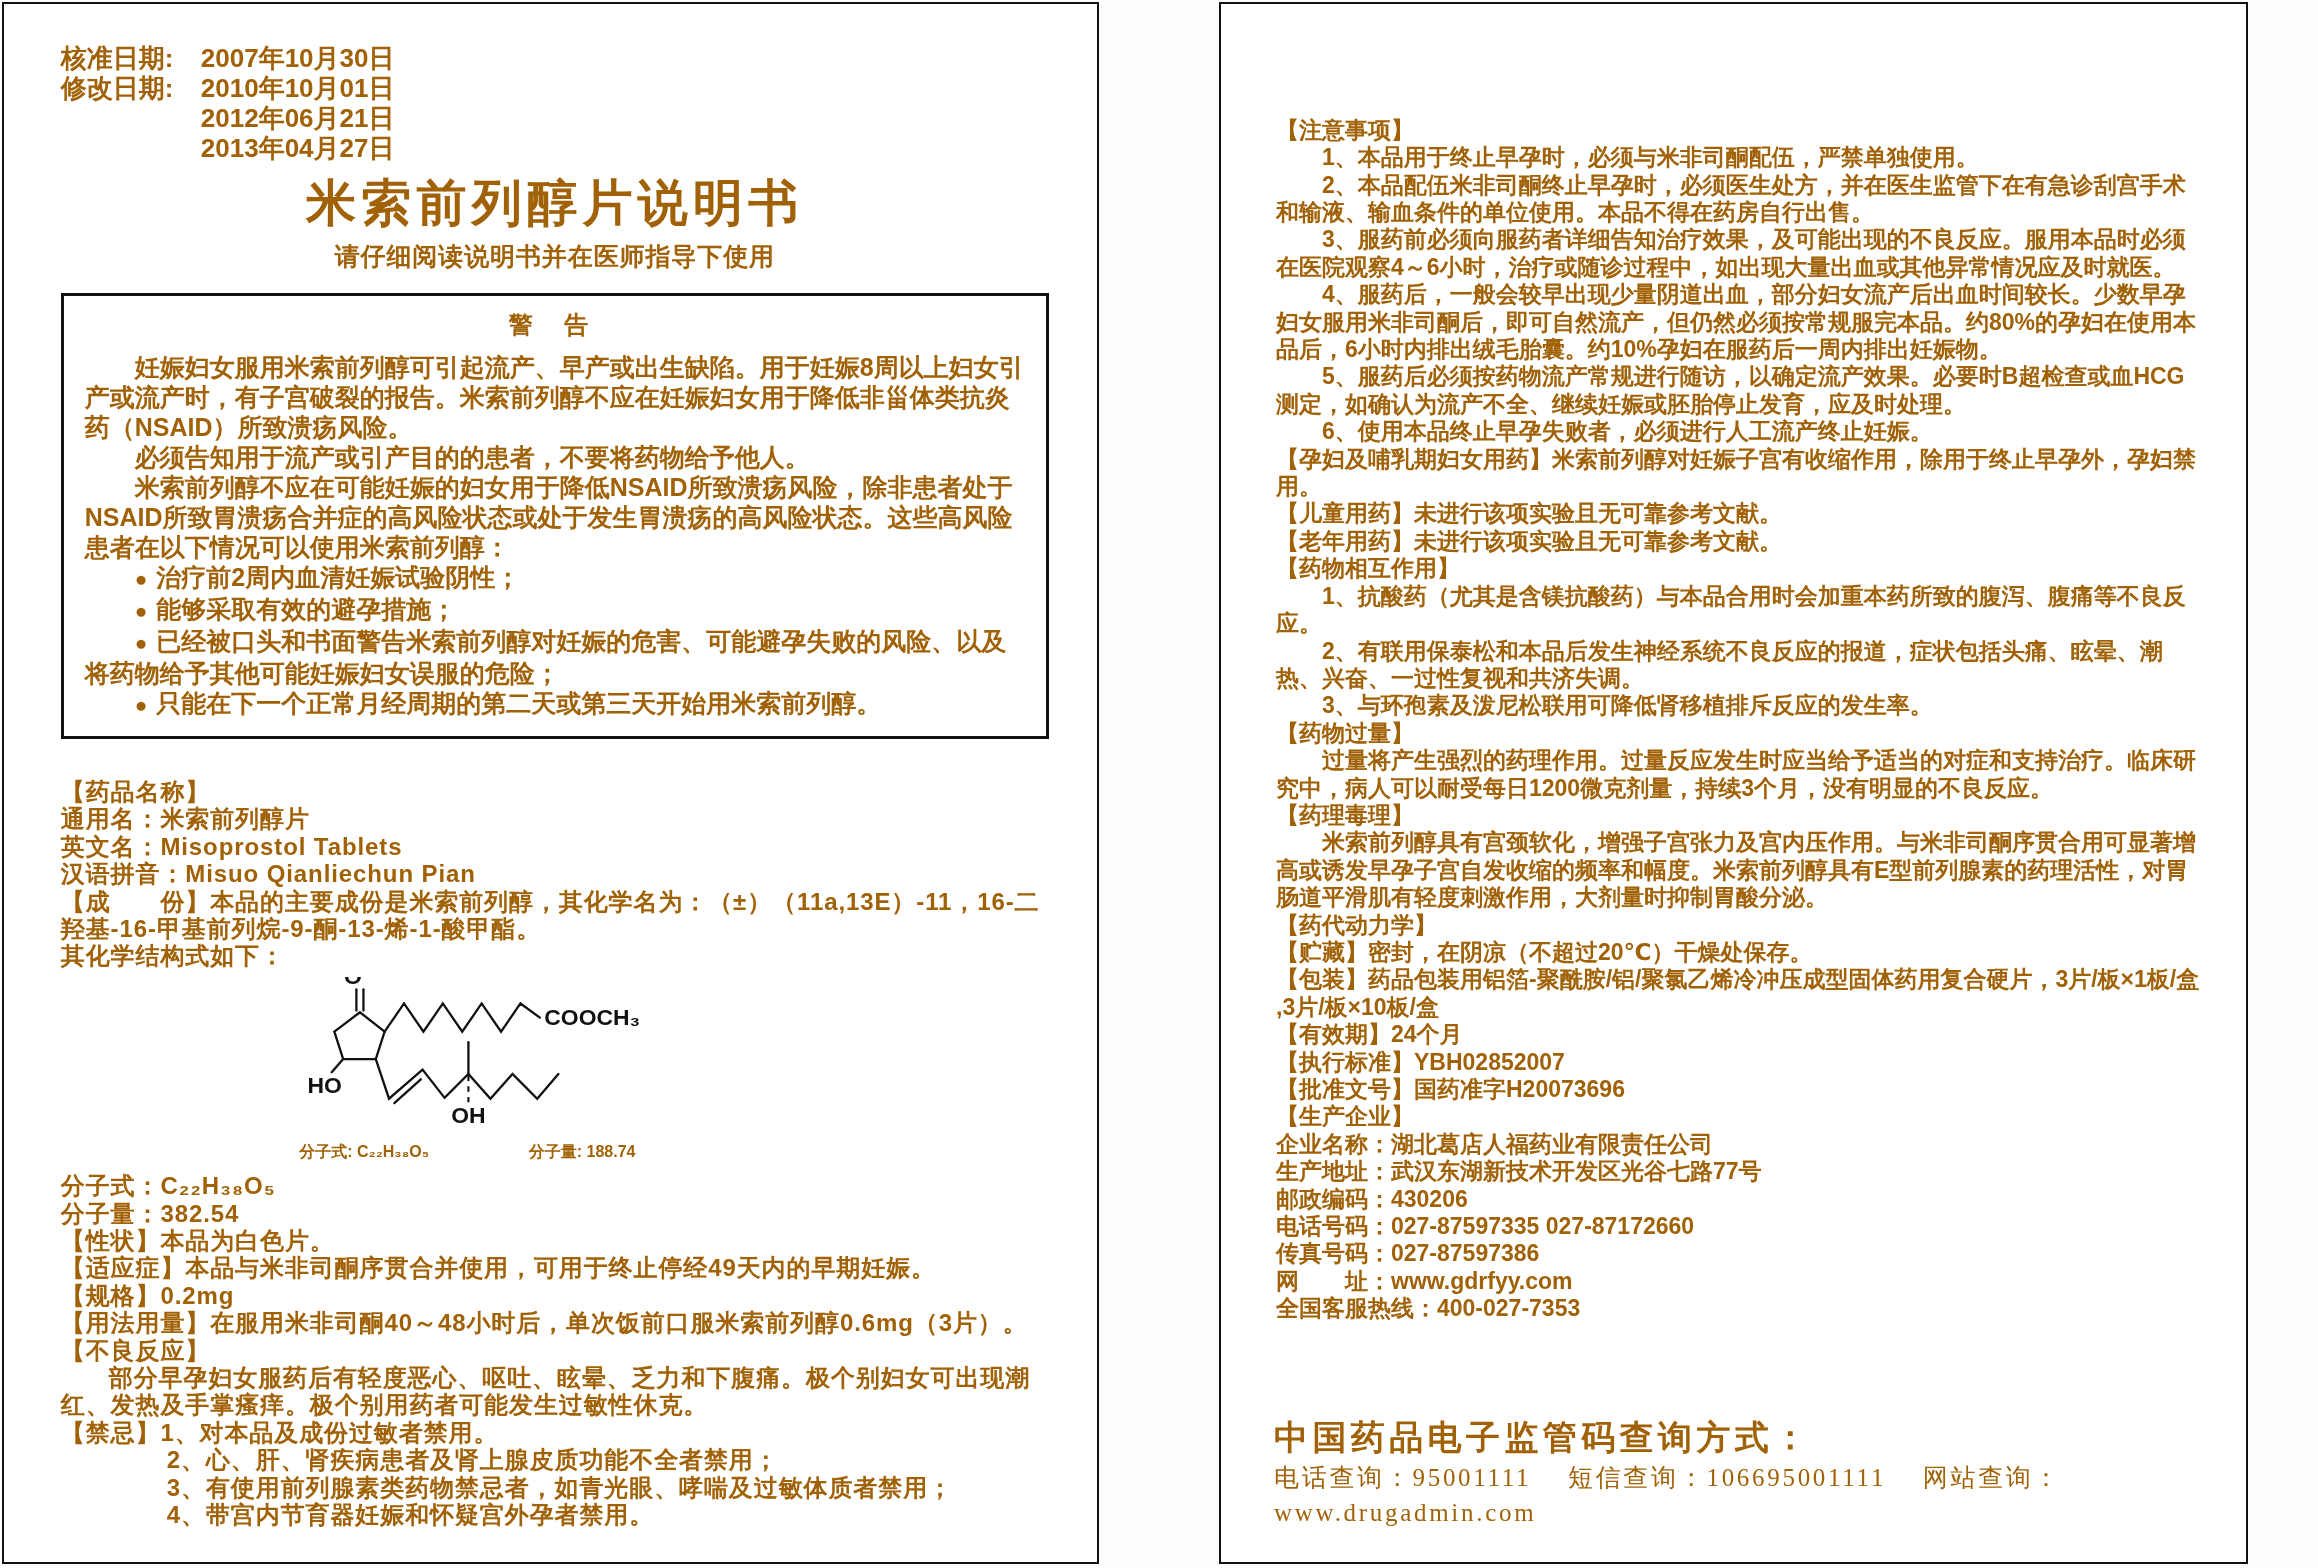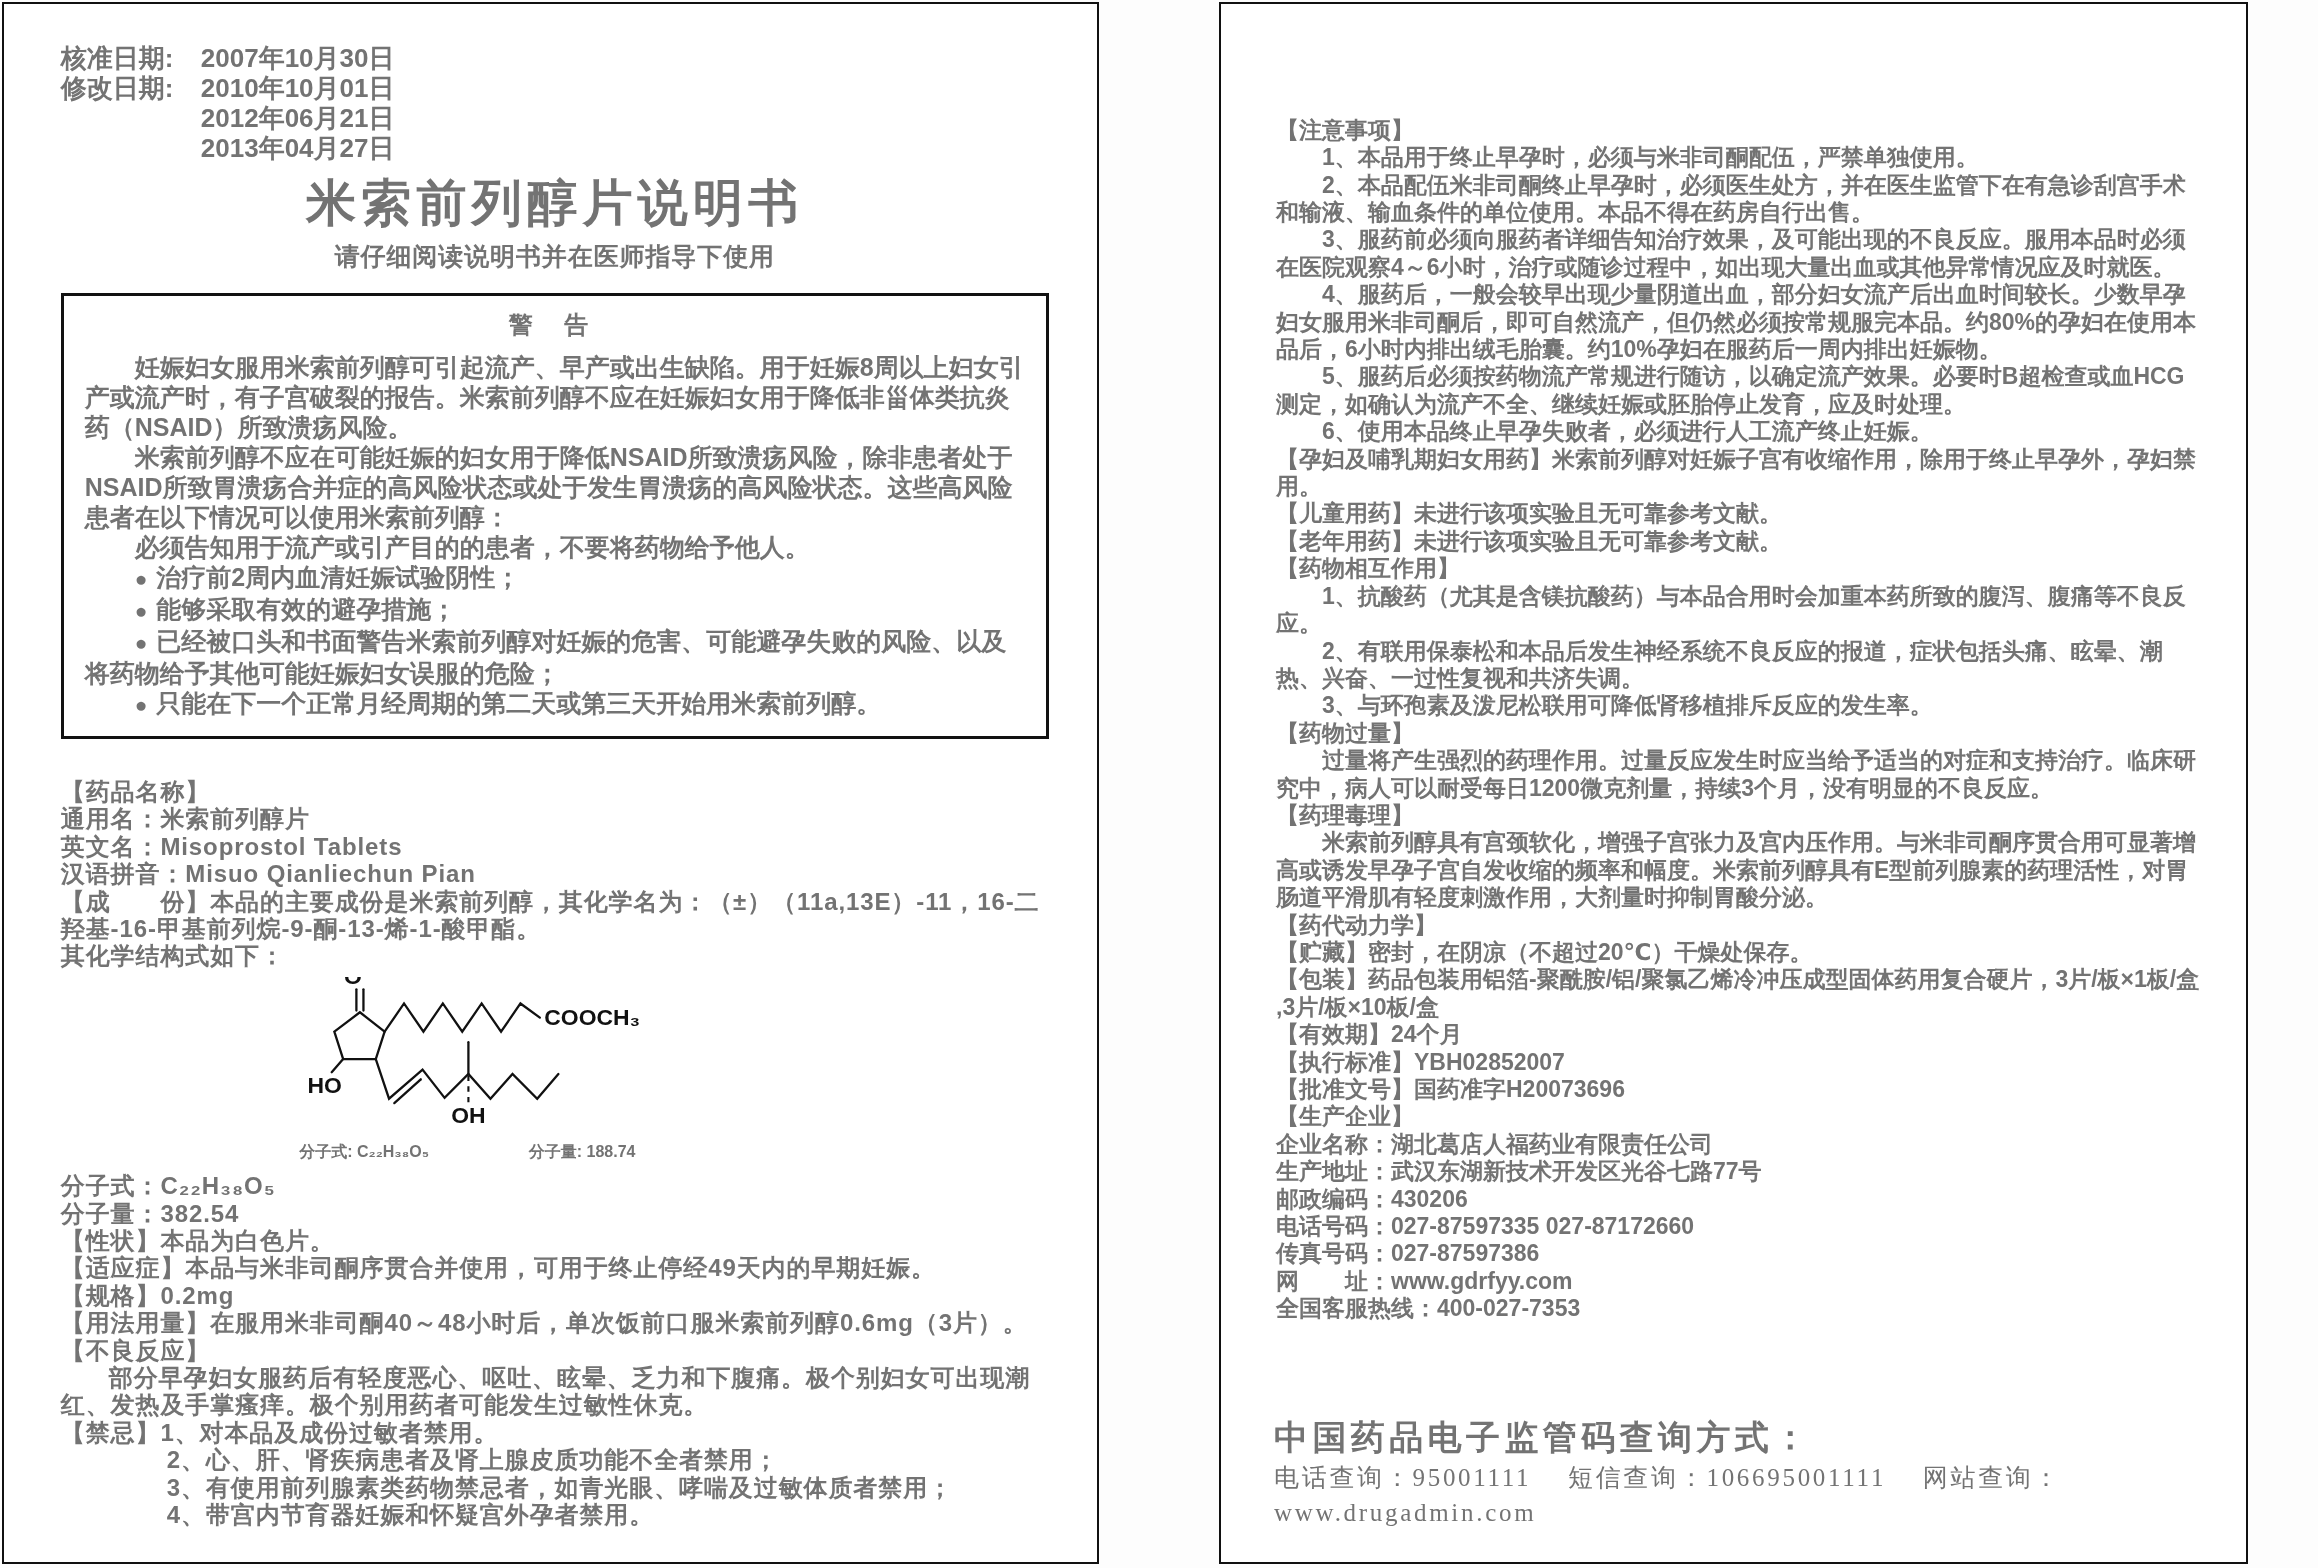--- a/index.html
+++ b/index.html
@@ -1,19 +1,19 @@
 <!DOCTYPE html>
 <html style="font-size:14px"><head>
 <meta charset="utf-8">
 <style>
   html,body { margin:0; padding:0; background:#ffffff; }
   .canvas {
     position:relative; width:2319px; height:1569px; background:#fdfdfd;
     font-family:"Liberation Sans","DejaVu Sans",sans-serif;
-    color:#737373; font-weight:600;
+    color:#a16207; font-weight:600;
   }
   .page {
     position:absolute; top:1.8px; height:1562px; background:#ffffff;
     border:2.7px solid #111; box-sizing:border-box; overflow:hidden;
   }
   .page-left  { left:1.8px;    width:1097px; padding:39px 48px 0 57px; }
   .page-right { left:1219px; width:1029px; padding:113px 46px 0 55px; }
 
   
   .dates { font-size:26px; line-height:30px; }
@@ -81,22 +81,22 @@
         <span>2013年04月27日</span>
       </div>
     </div>
 
     <div class="doc-title">米索前列醇片说明书</div>
     <div class="doc-subtitle">请仔细阅读说明书并在医师指导下使用</div>
 
     <div class="warnbox">
       <div class="warn-heading">警  告</div>
       <p>妊娠妇女服用米索前列醇可引起流产、早产或出生缺陷。用于妊娠8周以上妇女引产或流产时，有子宫破裂的报告。米索前列醇不应在妊娠妇女用于降低非甾体类抗炎药（NSAID）所致溃疡风险。</p>
+      <p>必须告知用于流产或引产目的的患者，不要将药物给予他人。</p>
       <p>米索前列醇不应在可能妊娠的妇女用于降低NSAID所致溃疡风险，除非患者处于NSAID所致胃溃疡合并症的高风险状态或处于发生胃溃疡的高风险状态。这些高风险患者在以下情况可以使用米索前列醇：</p>
-      <p>必须告知用于流产或引产目的的患者，不要将药物给予他人。</p>
       <p><span class="blt">●</span><span>治疗前2周内血清妊娠试验阴性；</span></p>
       <p><span class="blt">●</span><span>能够采取有效的避孕措施；</span></p>
       <p><span class="blt">●</span><span>已经被口头和书面警告米索前列醇对妊娠的危害、可能避孕失败的风险、以及将药物给予其他可能妊娠妇女误服的危险；</span></p>
       <p><span class="blt">●</span><span>只能在下一个正常月经周期的第二天或第三天开始用米索前列醇。</span></p>
     </div>
 
     <div class="bt gap-lg">
       <div class="ln">【药品名称】</div>
       <div class="ln">通用名：米索前列醇片</div>
       <div class="ln">英文名：Misoprostol Tablets</div>

